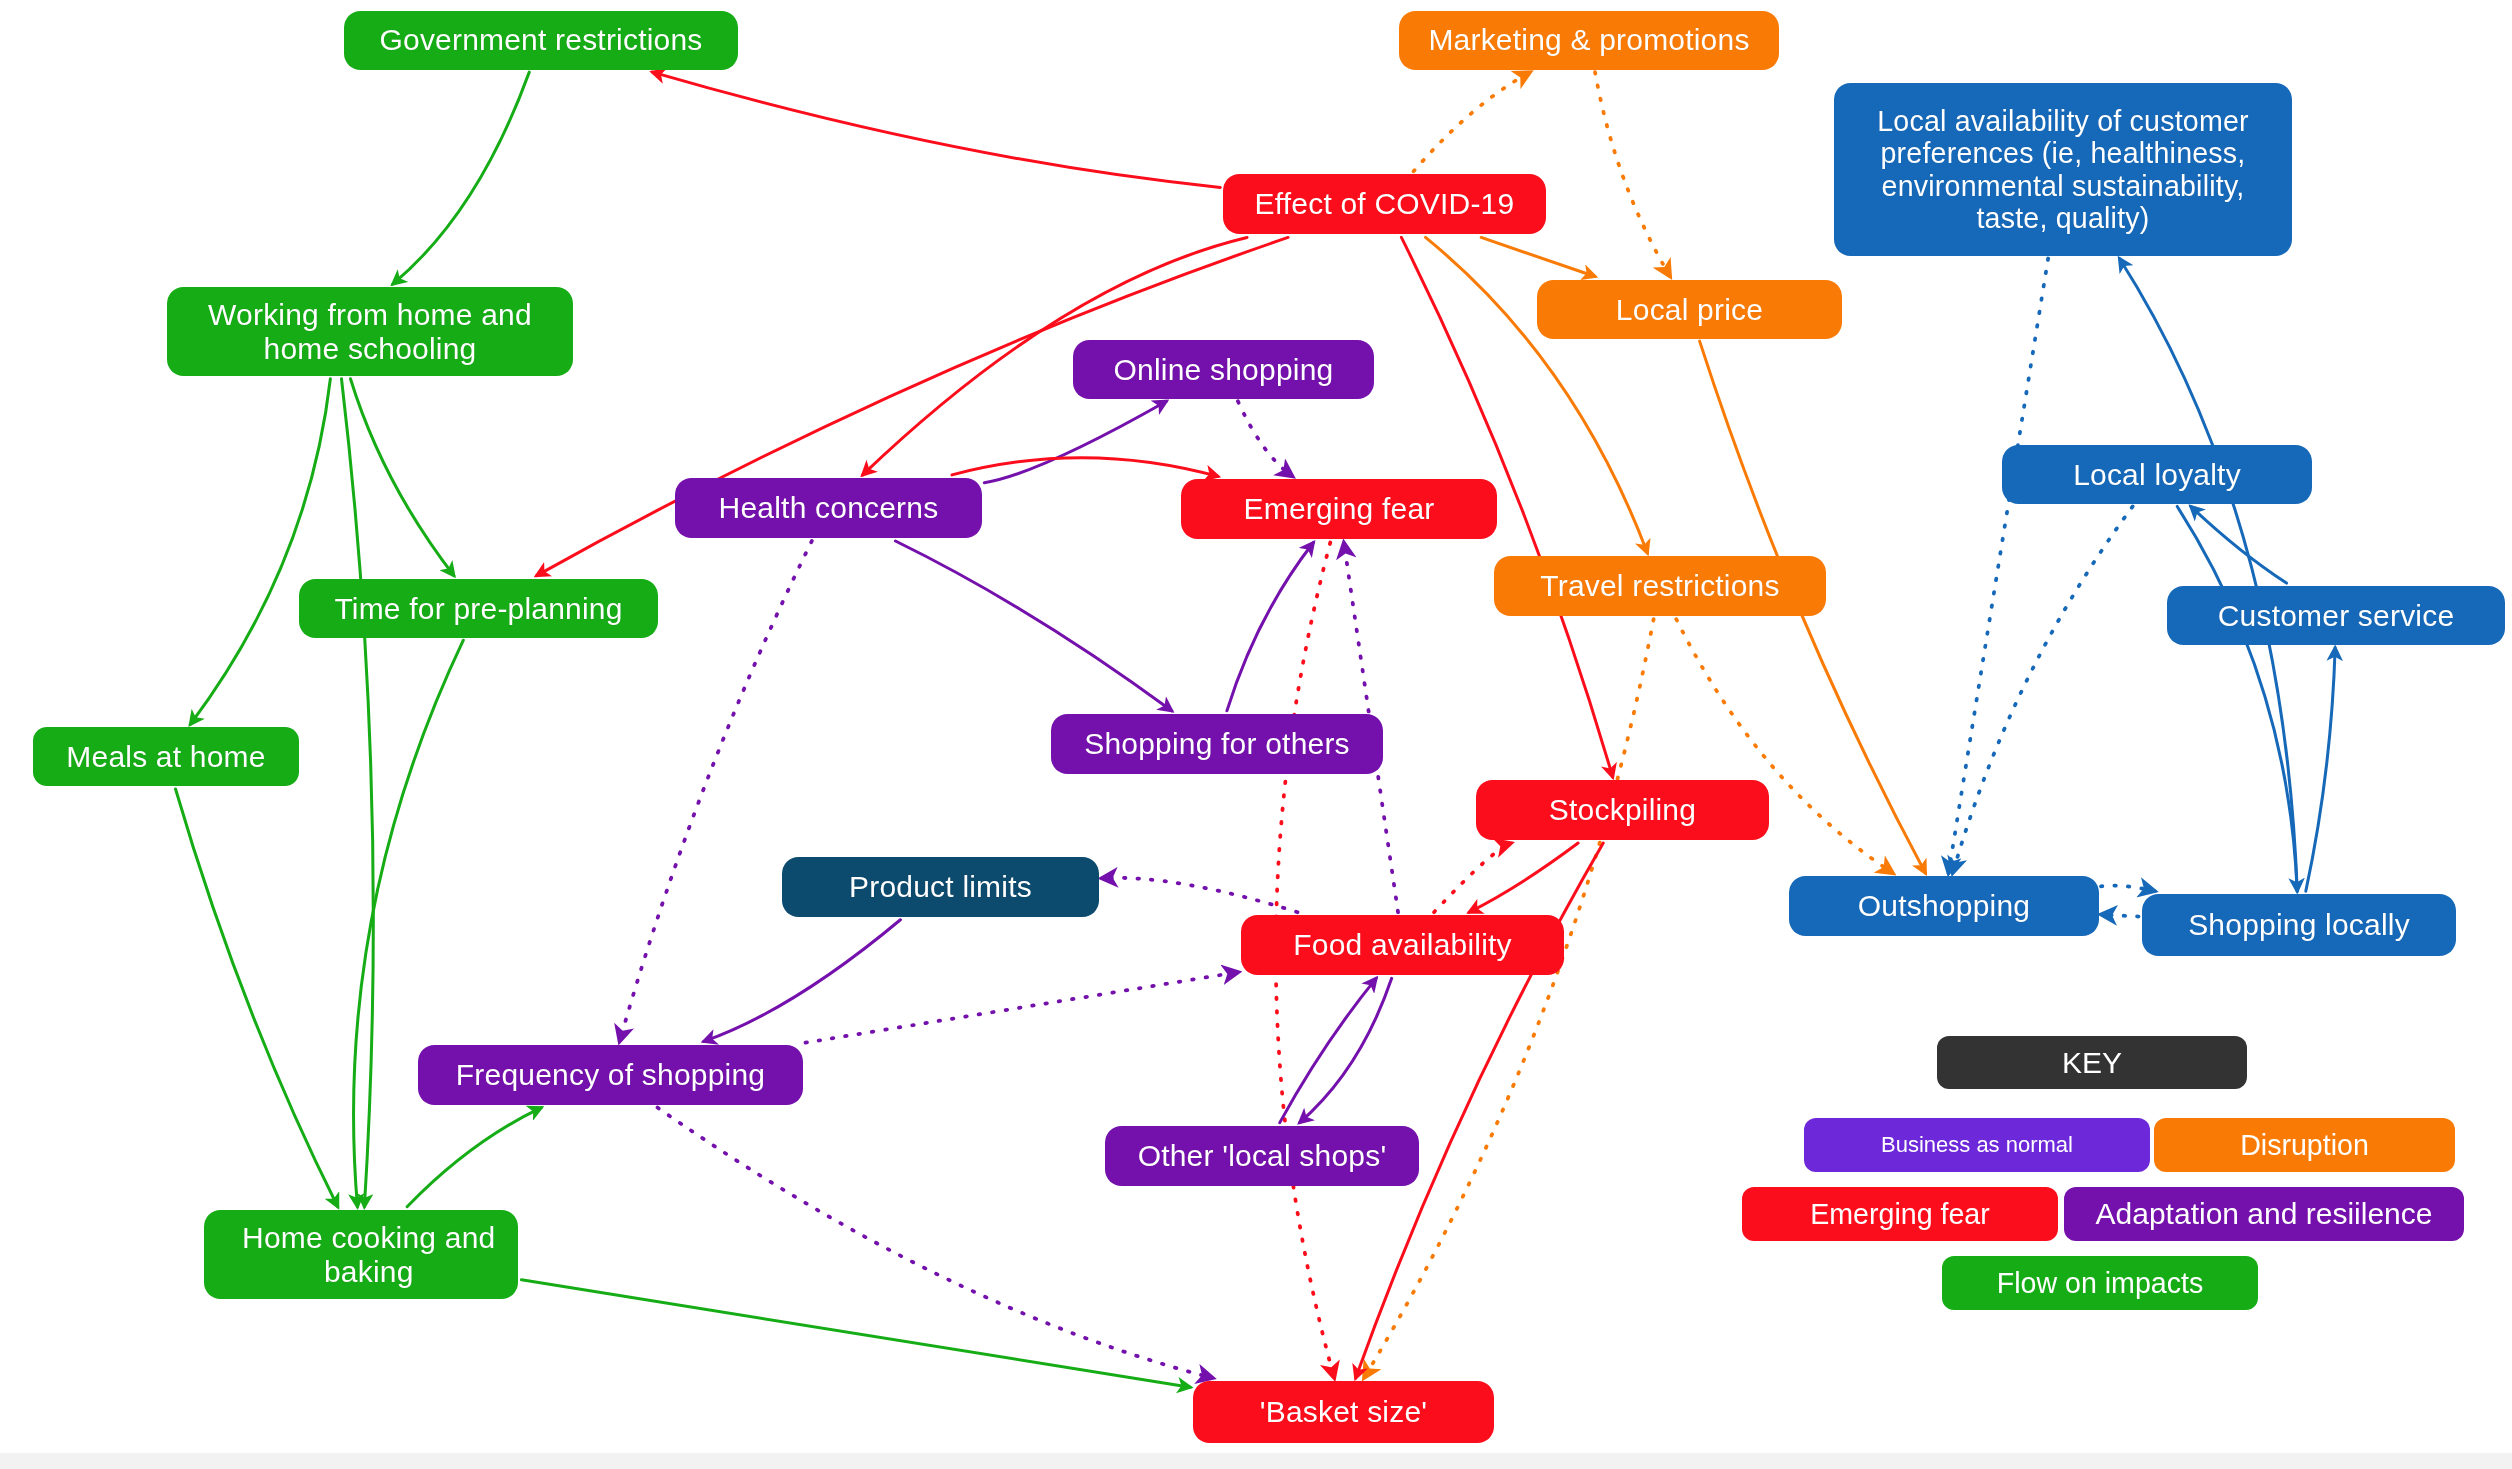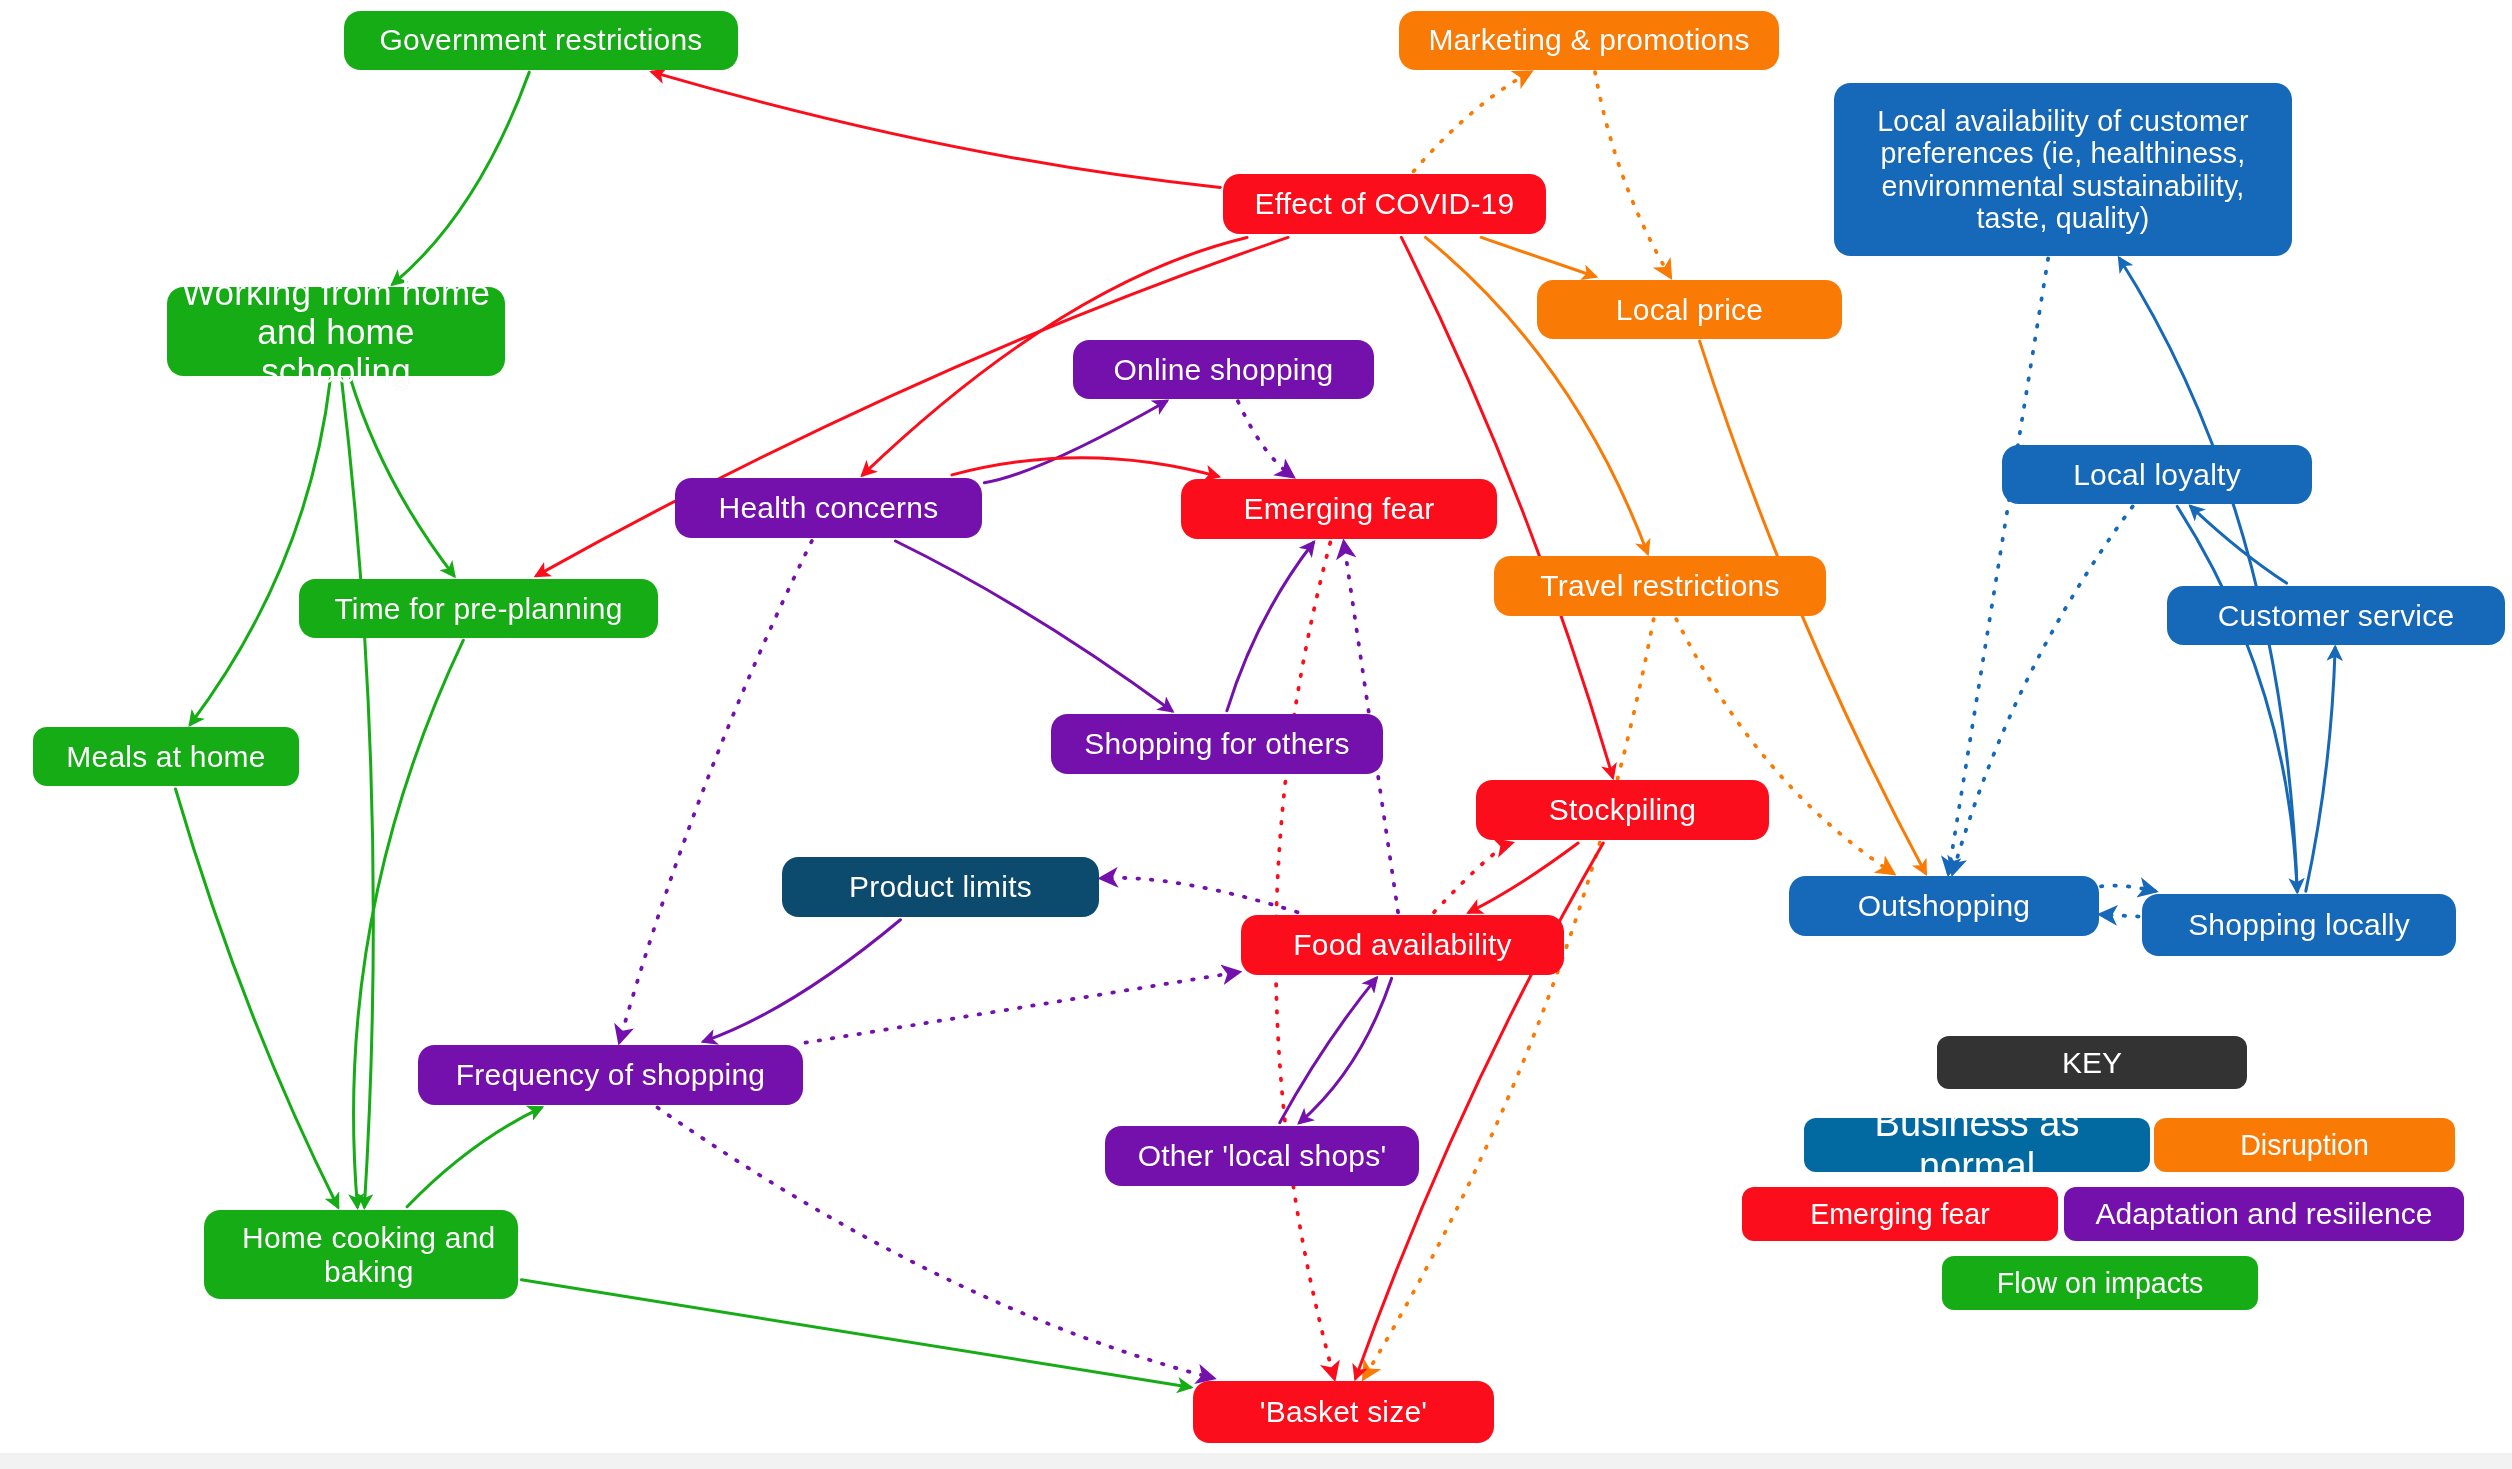--- a/index.html
+++ b/index.html
@@ -111,21 +111,21 @@
       <path d="M 875.0529551130179 1474 Q 1259.59 1742.34 1614.0028537977464 1834" fill="none" stroke="#7410ab" stroke-width="5" stroke-dasharray="2 16" stroke-linecap="round" marker-end="url(#ah-adaptation_and_resilience)"></path>
       <path d="M 1852.0477687749426 1302 Q 1810.8 1423.38 1729.595009596929 1494" fill="none" stroke="#7410ab" stroke-width="4" stroke-linecap="round" marker-end="url(#ah-adaptation_and_resilience)"></path>
       <path d="M 1703.1250168395527 1494 Q 1760.4 1389.54 1831.3424053519843 1302" fill="none" stroke="#7410ab" stroke-width="4" stroke-linecap="round" marker-end="url(#ah-adaptation_and_resilience)"></path>
     </svg>
   <div id="nodes-layer">
       <div class="node" style="left: 344px; top: 10.5px; width: 394px; height: 59px; background: rgb(22, 172, 22); font-size: 30px;">Government restrictions</div>
       <div class="node" style="left: 1399px; top: 10.5px; width: 380px; height: 59px; background: rgb(249, 123, 6); font-size: 30px;">Marketing &amp; promotions</div>
       <div class="node" style="left: 1834px; top: 83px; width: 458px; height: 173px; background: rgb(22, 104, 184); font-size: 28.6px;">Local availability of customer preferences (ie, healthiness, environmental sustainability, taste, quality)</div>
       <div class="node" style="left: 1223px; top: 174px; width: 323px; height: 60px; background: rgb(252, 13, 27); font-size: 30px;">Effect of COVID-19</div>
       <div class="node" style="left: 1537px; top: 280px; width: 305px; height: 59px; background: rgb(249, 123, 6); font-size: 30px;">Local price</div>
-      <div class="node" style="left: 167px; top: 287px; width: 338px; height: 89px; background: rgb(22, 172, 22); font-size: 35px;">Working from home and home schooling</div>
+      <div class="node" style="left: 167px; top: 287px; width: 406px; height: 89px; background: rgb(22, 172, 22); font-size: 30px;">Working from home and home schooling</div>
       <div class="node" style="left: 1073px; top: 340px; width: 301px; height: 59px; background: rgb(116, 16, 171); font-size: 30px;">Online shopping</div>
       <div class="node" style="left: 2002px; top: 445px; width: 310px; height: 59px; background: rgb(22, 104, 184); font-size: 30px;">Local loyalty</div>
       <div class="node" style="left: 675px; top: 478px; width: 307px; height: 60px; background: rgb(116, 16, 171); font-size: 30px;">Health concerns</div>
       <div class="node" style="left: 1181px; top: 479px; width: 316px; height: 60px; background: rgb(252, 13, 27); font-size: 30px;">Emerging fear</div>
       <div class="node" style="left: 299px; top: 579px; width: 359px; height: 59px; background: rgb(22, 172, 22); font-size: 30px;">Time for pre-planning</div>
       <div class="node" style="left: 1494px; top: 556px; width: 332px; height: 60px; background: rgb(249, 123, 6); font-size: 30px;">Travel restrictions</div>
       <div class="node" style="left: 2167px; top: 586px; width: 338px; height: 59px; background: rgb(22, 104, 184); font-size: 30px;">Customer service</div>
       <div class="node" style="left: 1051px; top: 714px; width: 332px; height: 60px; background: rgb(116, 16, 171); font-size: 30px;">Shopping for others</div>
       <div class="node" style="left: 33px; top: 727px; width: 266px; height: 59px; background: rgb(22, 172, 22); font-size: 30px; border-radius: 14px;">Meals at home</div>
       <div class="node" style="left: 1476px; top: 780px; width: 293px; height: 60px; background: rgb(252, 13, 27); font-size: 30px;">Stockpiling</div>
@@ -133,20 +133,20 @@
       <div class="node" style="left: 1241px; top: 915px; width: 323px; height: 60px; background: rgb(252, 13, 27); font-size: 30px;">Food availability</div>
       <div class="node" style="left: 1789px; top: 876px; width: 310px; height: 60px; background: rgb(22, 104, 184); font-size: 30px;">Outshopping</div>
       <div class="node" style="left: 2142px; top: 894px; width: 314px; height: 62px; background: rgb(22, 104, 184); font-size: 30px;">Shopping locally</div>
       <div class="node" style="left: 418px; top: 1045px; width: 385px; height: 60px; background: rgb(116, 16, 171); font-size: 30px;">Frequency of shopping</div>
       <div class="node" style="left: 1105px; top: 1126px; width: 314px; height: 60px; background: rgb(116, 16, 171); font-size: 30px;">Other 'local shops'</div>
       <div class="node" style="left: 204px; top: 1210px; width: 314px; height: 89px; background: rgb(22, 172, 22); font-size: 30px; padding-left: 29px;">Home cooking and baking</div>
       <div class="node" style="left: 1193px; top: 1381px; width: 301px; height: 62px; background: rgb(252, 13, 27); font-size: 30px;">'Basket size'</div>
     </div>
   <div id="legend-layer">
       <div class="legend-box" style="left: 1937px; top: 1036px; width: 310px; height: 53px; background: rgb(51, 51, 51); font-size: 30px;">KEY</div>
-      <div class="legend-box" style="left: 1804px; top: 1118px; width: 346px; height: 54px; background: #0369a1; font-size: 38px;">Business as normal</div>
+      <div class="legend-box" style="left: 1804px; top: 1118px; width: 346px; height: 54px; background: #6d28d9; font-size: 22px;">Business as normal</div>
       <div class="legend-box" style="left: 2154px; top: 1118px; width: 301px; height: 54px; background: rgb(249, 123, 6); font-size: 28.6px;">Disruption</div>
       <div class="legend-box" style="left: 1742px; top: 1187px; width: 316px; height: 54px; background: rgb(252, 13, 27); font-size: 28.6px;">Emerging fear</div>
       <div class="legend-box" style="left: 2064px; top: 1187px; width: 400px; height: 54px; background: rgb(116, 16, 171); font-size: 30px;">Adaptation and resiilence</div>
       <div class="legend-box" style="left: 1942px; top: 1256px; width: 316px; height: 54px; background: rgb(22, 172, 22); font-size: 28.6px;">Flow on impacts</div>
     </div>
 </div>
 
 
 </body></html>

